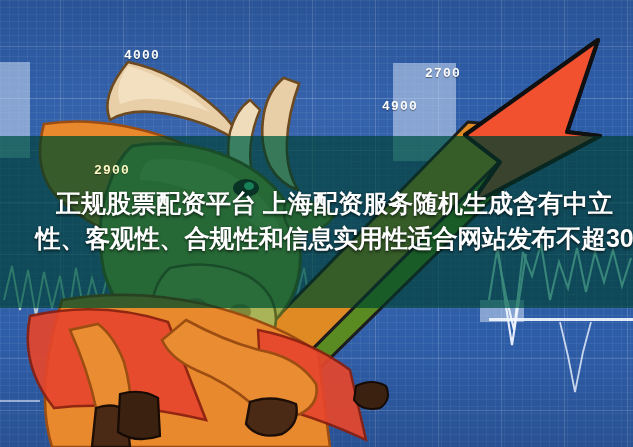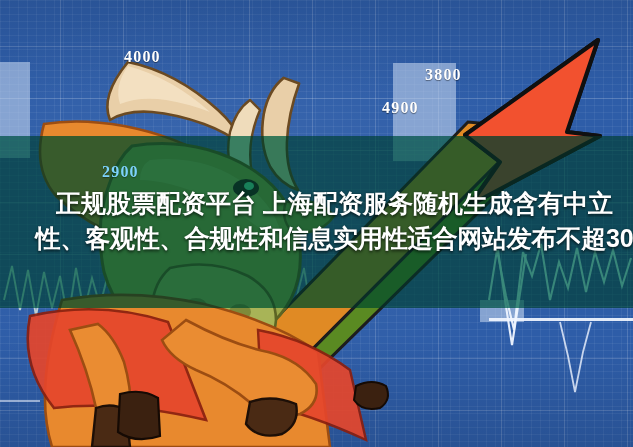--- a/index.html
+++ b/index.html
@@ -53,30 +53,30 @@
 
   
   .arrow-layer{position:absolute;left:0;top:0;width:633px;height:447px;}
 
   
   .bull-layer{position:absolute;left:0;top:0;width:633px;height:447px;}
 
   
   .tick{
     position:absolute;
-    font-family:Liberation Serif, serif;
-    font-size:16px;font-weight:700;letter-spacing:1.2px;
+    font-family:Liberation Mono, monospace;
+    font-size:13px;font-weight:700;letter-spacing:1.2px;
     color:#ffffff;
     text-shadow:0 1px 1px rgba(0,0,0,.45);
     white-space:nowrap;
   }
   .tick.t4000{left:124px;top:48px;}
   .tick.t3800{left:425px;top:66px;}
   .tick.t3600{left:382px;top:99px;}
-  .tick.t2900{left:102px;top:163px;color:#7dd3fc;text-shadow:0 1px 1px rgba(0,0,0,.35);}
+  .tick.t2900{left:94px;top:163px;color:#fef9c3;text-shadow:0 1px 1px rgba(0,0,0,.35);}
 
   
   .band{
     position:absolute;
     left:0;top:136px;width:633px;height:172px;
     background:rgba(20,122,96,.74);
     mix-blend-mode:multiply;
   }
   .band2{
     position:absolute;
@@ -184,21 +184,21 @@
 
     <path d="M 186 320 Q 230 344 268 352 Q 300 360 316 384 Q 320 404 300 414 Q 272 422 252 404 Q 226 382 196 370 Q 170 358 162 340 Z" fill="#ea8c32" stroke="#9c4d12" stroke-width="2.6"></path>
     <path d="M 250 402 Q 272 394 296 404 Q 300 424 282 434 Q 258 440 246 424 Z" fill="#4a2a14" stroke="#1d0f07" stroke-width="2.4"></path>
 
     <path d="M 120 394 Q 142 388 158 398 L 160 436 Q 136 444 118 432 Z" fill="#3b2110" stroke="#150a04" stroke-width="2.2"></path>
 
     <path d="M 356 386 Q 372 378 386 386 Q 392 400 380 408 Q 362 412 354 400 Z" fill="#3b2110" stroke="#150a04" stroke-width="2"></path>
   </svg>
 
   <div class="tick t4000">4000</div>
-  <div class="tick t3800">3800</div>
+  <div class="tick t3800">2700</div>
   <div class="tick t3600">4900</div>
 
   <div class="band"></div>
   <div class="band2"></div>
 
   <div class="tick t2900">2900</div>
 
   <div class="headline">
     <span class="ln">正规股票配资平台 上海配资服务随机生成含有中立</span>
     <span class="ln overflow">性、客观性、合规性和信息实用性适合网站发布不超30</span>

